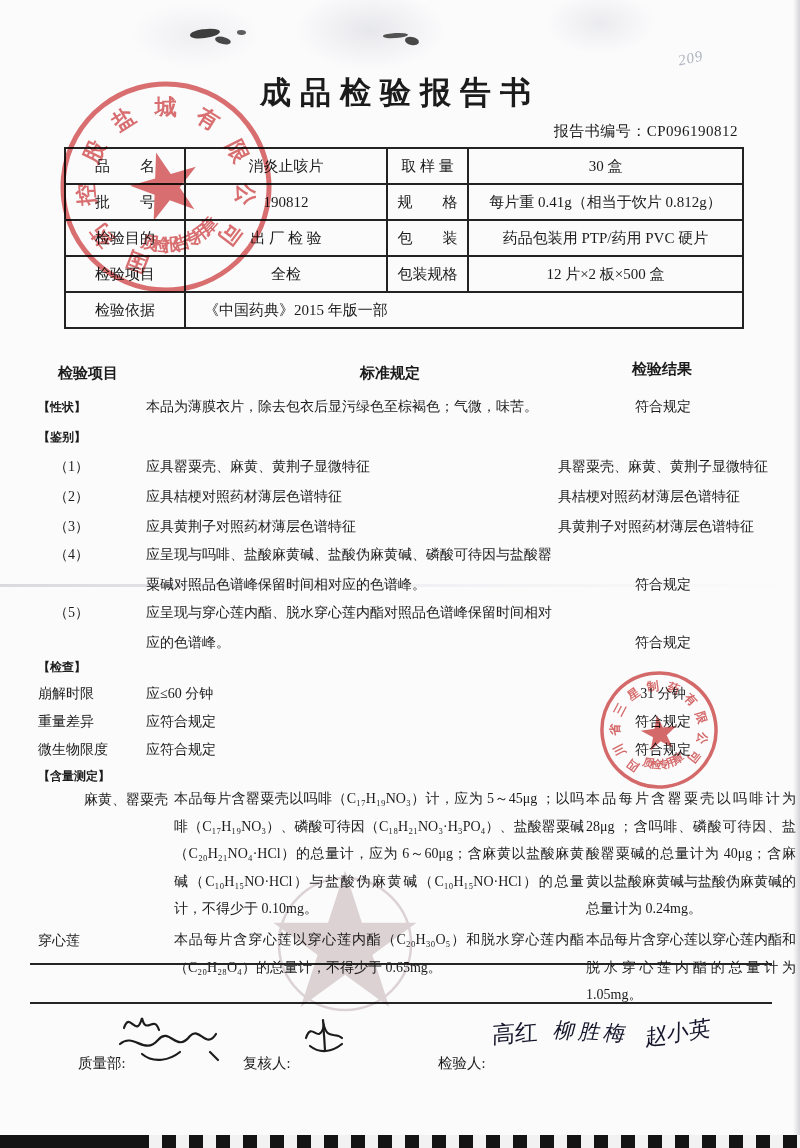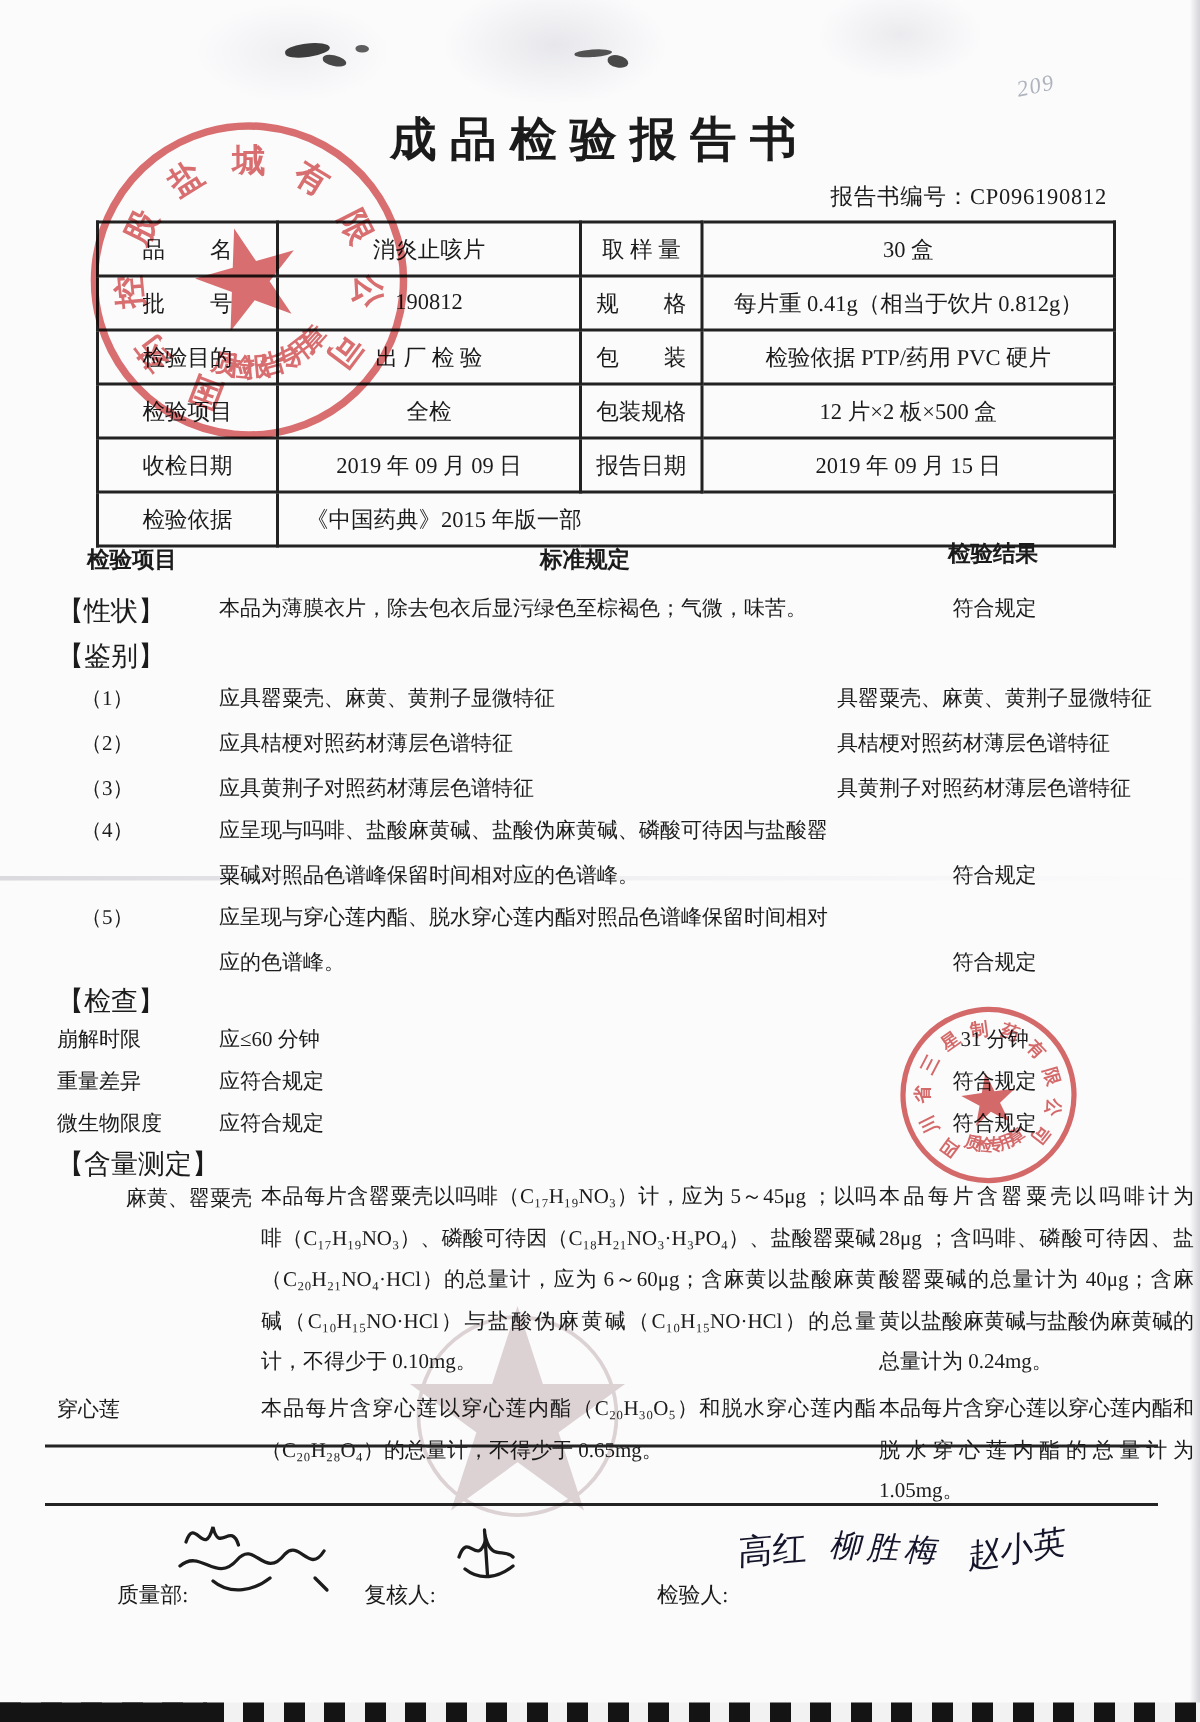--- a/index.html
+++ b/index.html
@@ -26,21 +26,21 @@
   .report-no{position:absolute;top:122px;right:62px;font-size:15px;letter-spacing:.5px;}
   
   table.info{position:absolute;left:64px;top:147px;width:678px;border-collapse:collapse;table-layout:fixed;}
   table.info td{border:2px solid #222;height:32px;font-size:15px;text-align:center;padding:1px 4px;overflow:hidden;}
   table.info td.l{ }
   table.info td.span-l{text-align:left;padding-left:18px;}
   
   .colhead{position:absolute;font-size:15px;font-weight:700;}
   .row{position:absolute;left:0;width:800px;font-size:14px;line-height:30px;}
   .row .lbl{position:absolute;left:38px;width:106px;}
-  .row .lbl.head{font-weight:400;font-size:18px;}
+  .row .lbl.head{font-weight:700;font-size:12px;}
   .row .num{position:absolute;left:54px;}
   .row .std{position:absolute;left:146px;width:410px;}
   .row .res{position:absolute;left:558px;width:210px;}
   .res.center{text-align:center;}
   .res.drop{top:30px;}
   .assay .std,.assay .res{line-height:27.5px;text-align:justify;text-justify:inter-ideograph;margin-left:28px;}
   .hr{position:absolute;left:30px;width:742px;height:2px;background:#242424;}
   .conclusion{position:absolute;left:40px;top:971px;font-size:15px;letter-spacing:.5px;}
   
   .sig-label{position:absolute;font-size:14.5px;top:1031px;margin-top:23px;}
@@ -106,33 +106,27 @@
     <tr>
       <td class="l">批　　号</td>
       <td>190812</td>
       <td class="l">规　　格</td>
       <td>每片重 0.41g（相当于饮片 0.812g）</td>
     </tr>
     <tr>
       <td class="l">检验目的</td>
       <td>出 厂 检 验</td>
       <td class="l">包　　装</td>
-      <td>检验依据 PTP/药用 PVC 硬片</td>
+      <td>药品包装用 PTP/药用 PVC 硬片</td>
     </tr>
     <tr>
       <td class="l">检验项目</td>
       <td>全检</td>
       <td class="l">包装规格</td>
       <td>12 片×2 板×500 盒</td>
-    </tr>
-    <tr>
-      <td class="l">收检日期</td>
-      <td>2019 年 09 月 09 日</td>
-      <td class="l">报告日期</td>
-      <td>2019 年 09 月 15 日</td>
     </tr>
     <tr>
       <td class="l">检验依据</td>
       <td class="span-l" colspan="3">《中国药典》2015 年版一部</td>
     </tr>
   </tbody>
     </table>
 
   <div class="colhead" style="left:58px;top:364px;">检验项目</div>
   <div class="colhead" style="left:290px;top:364px;width:130px;text-align:right;">标准规定</div>

